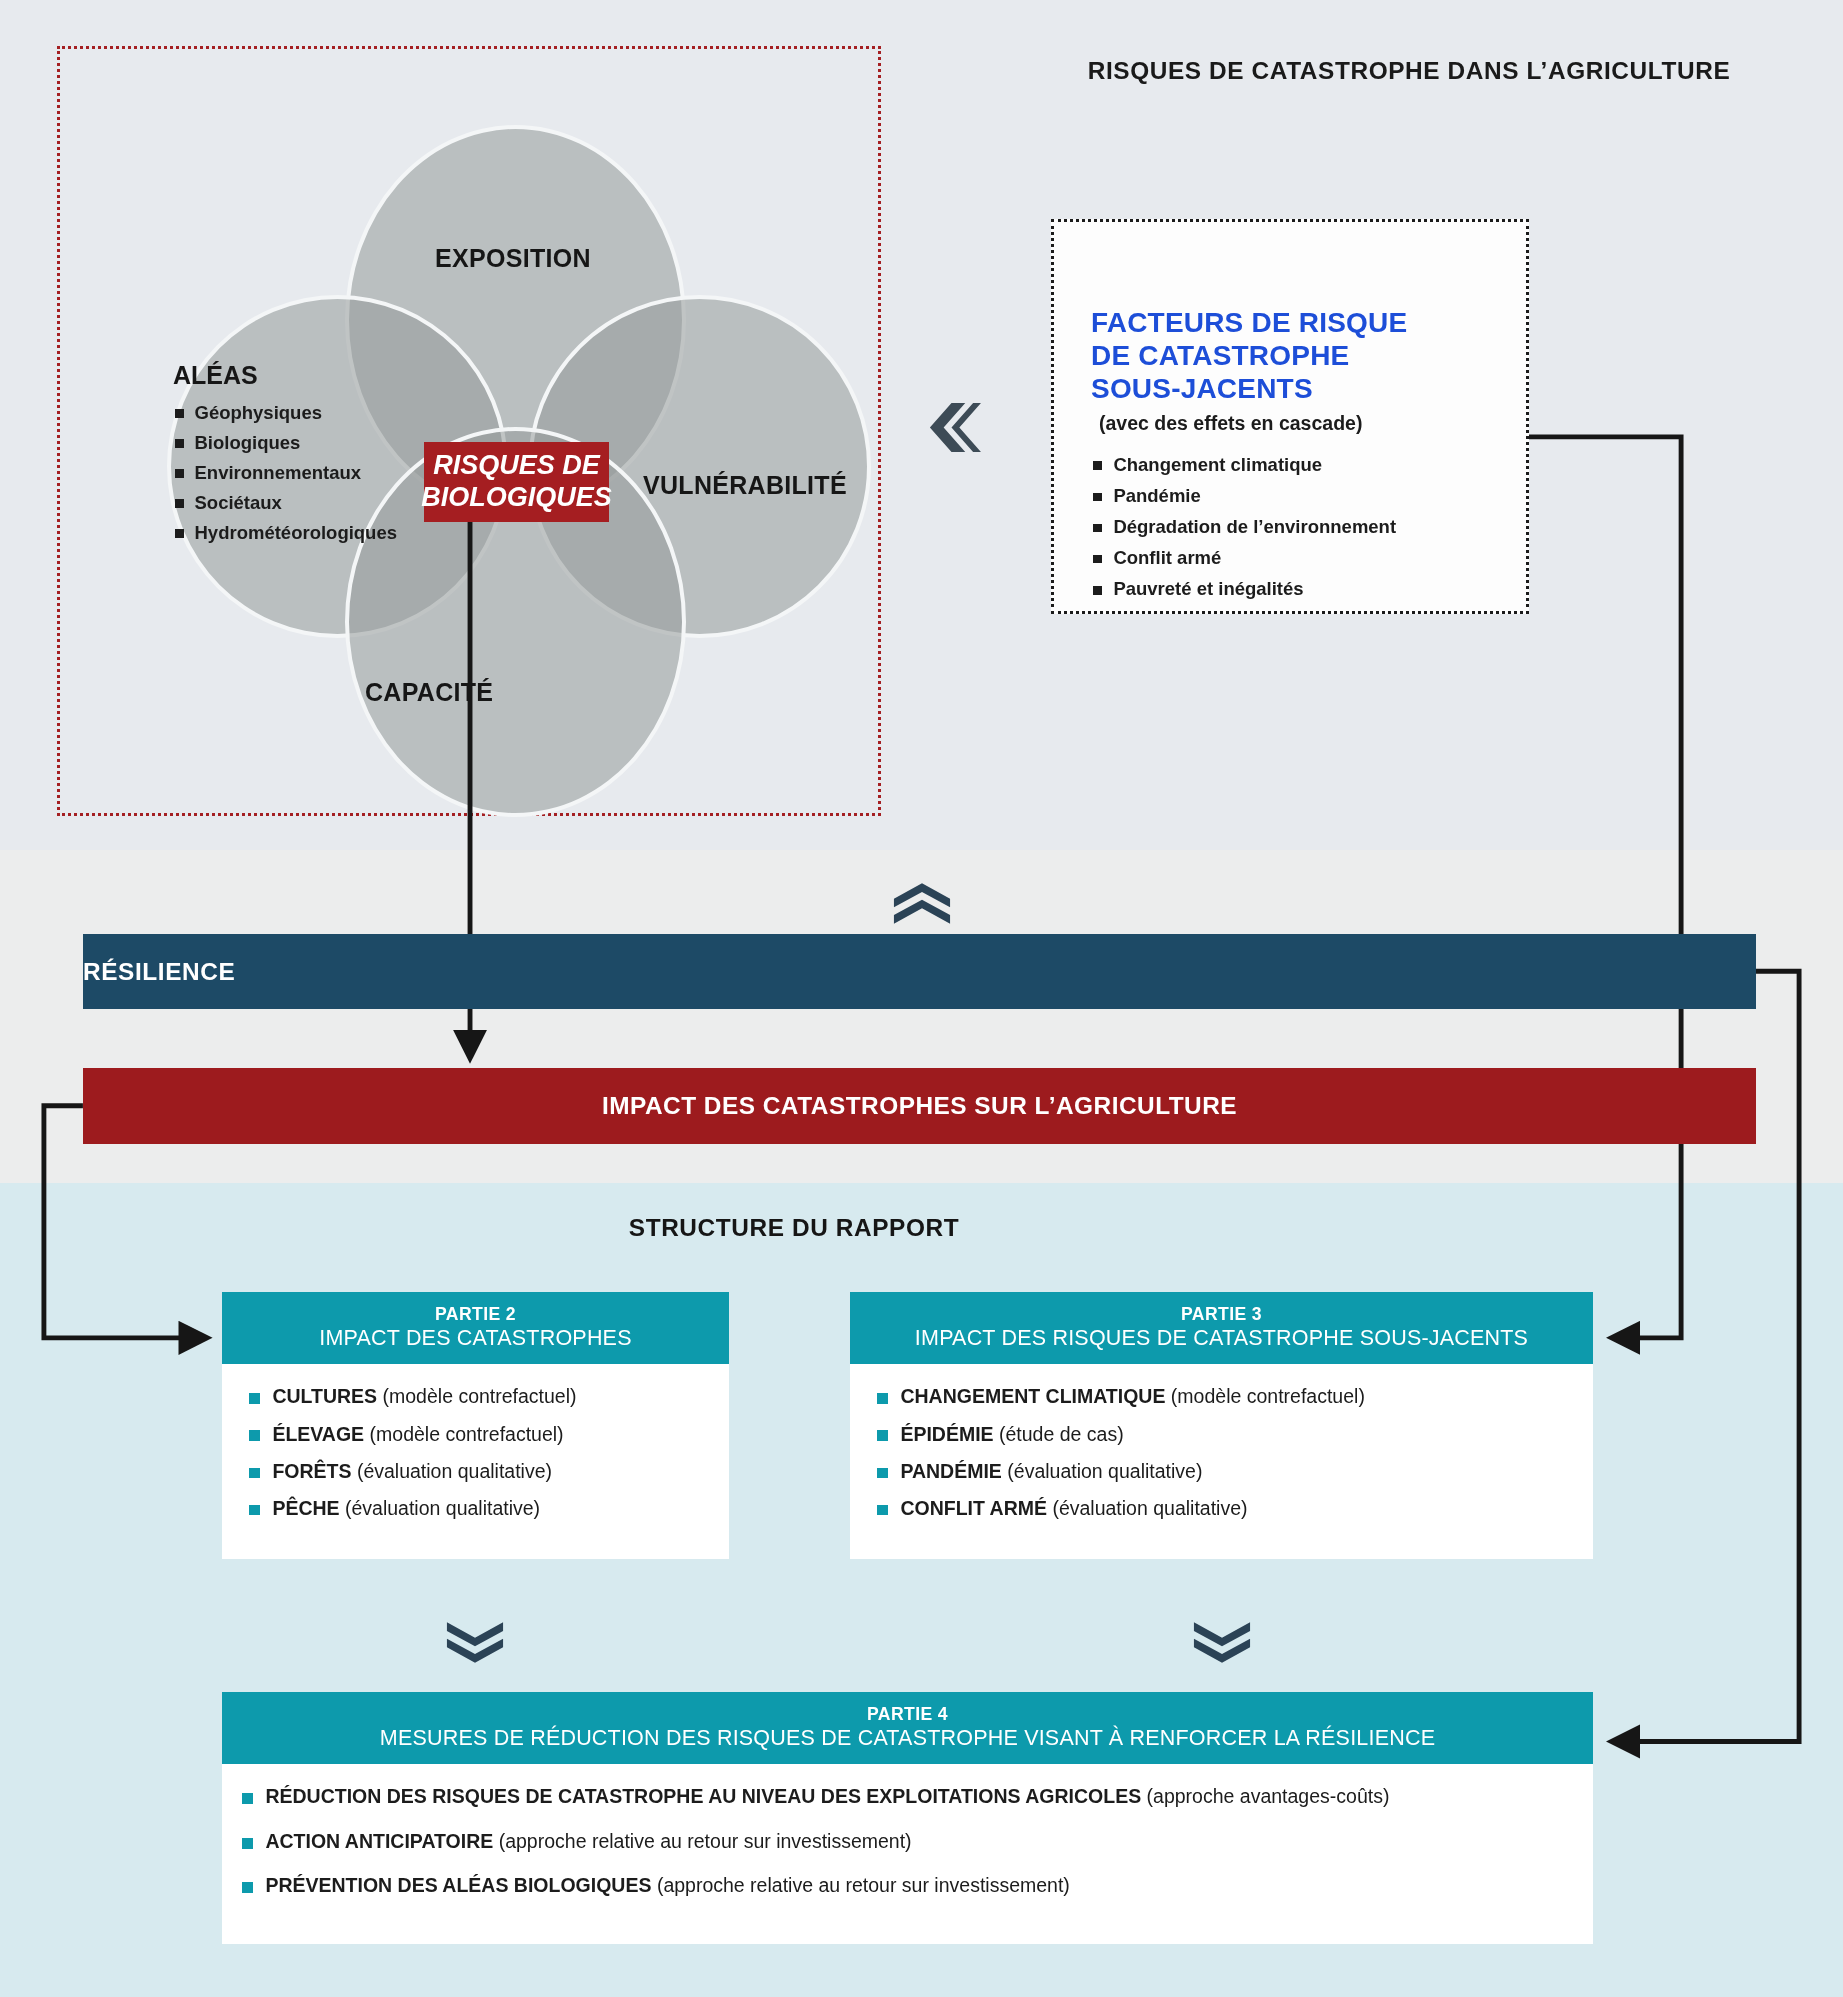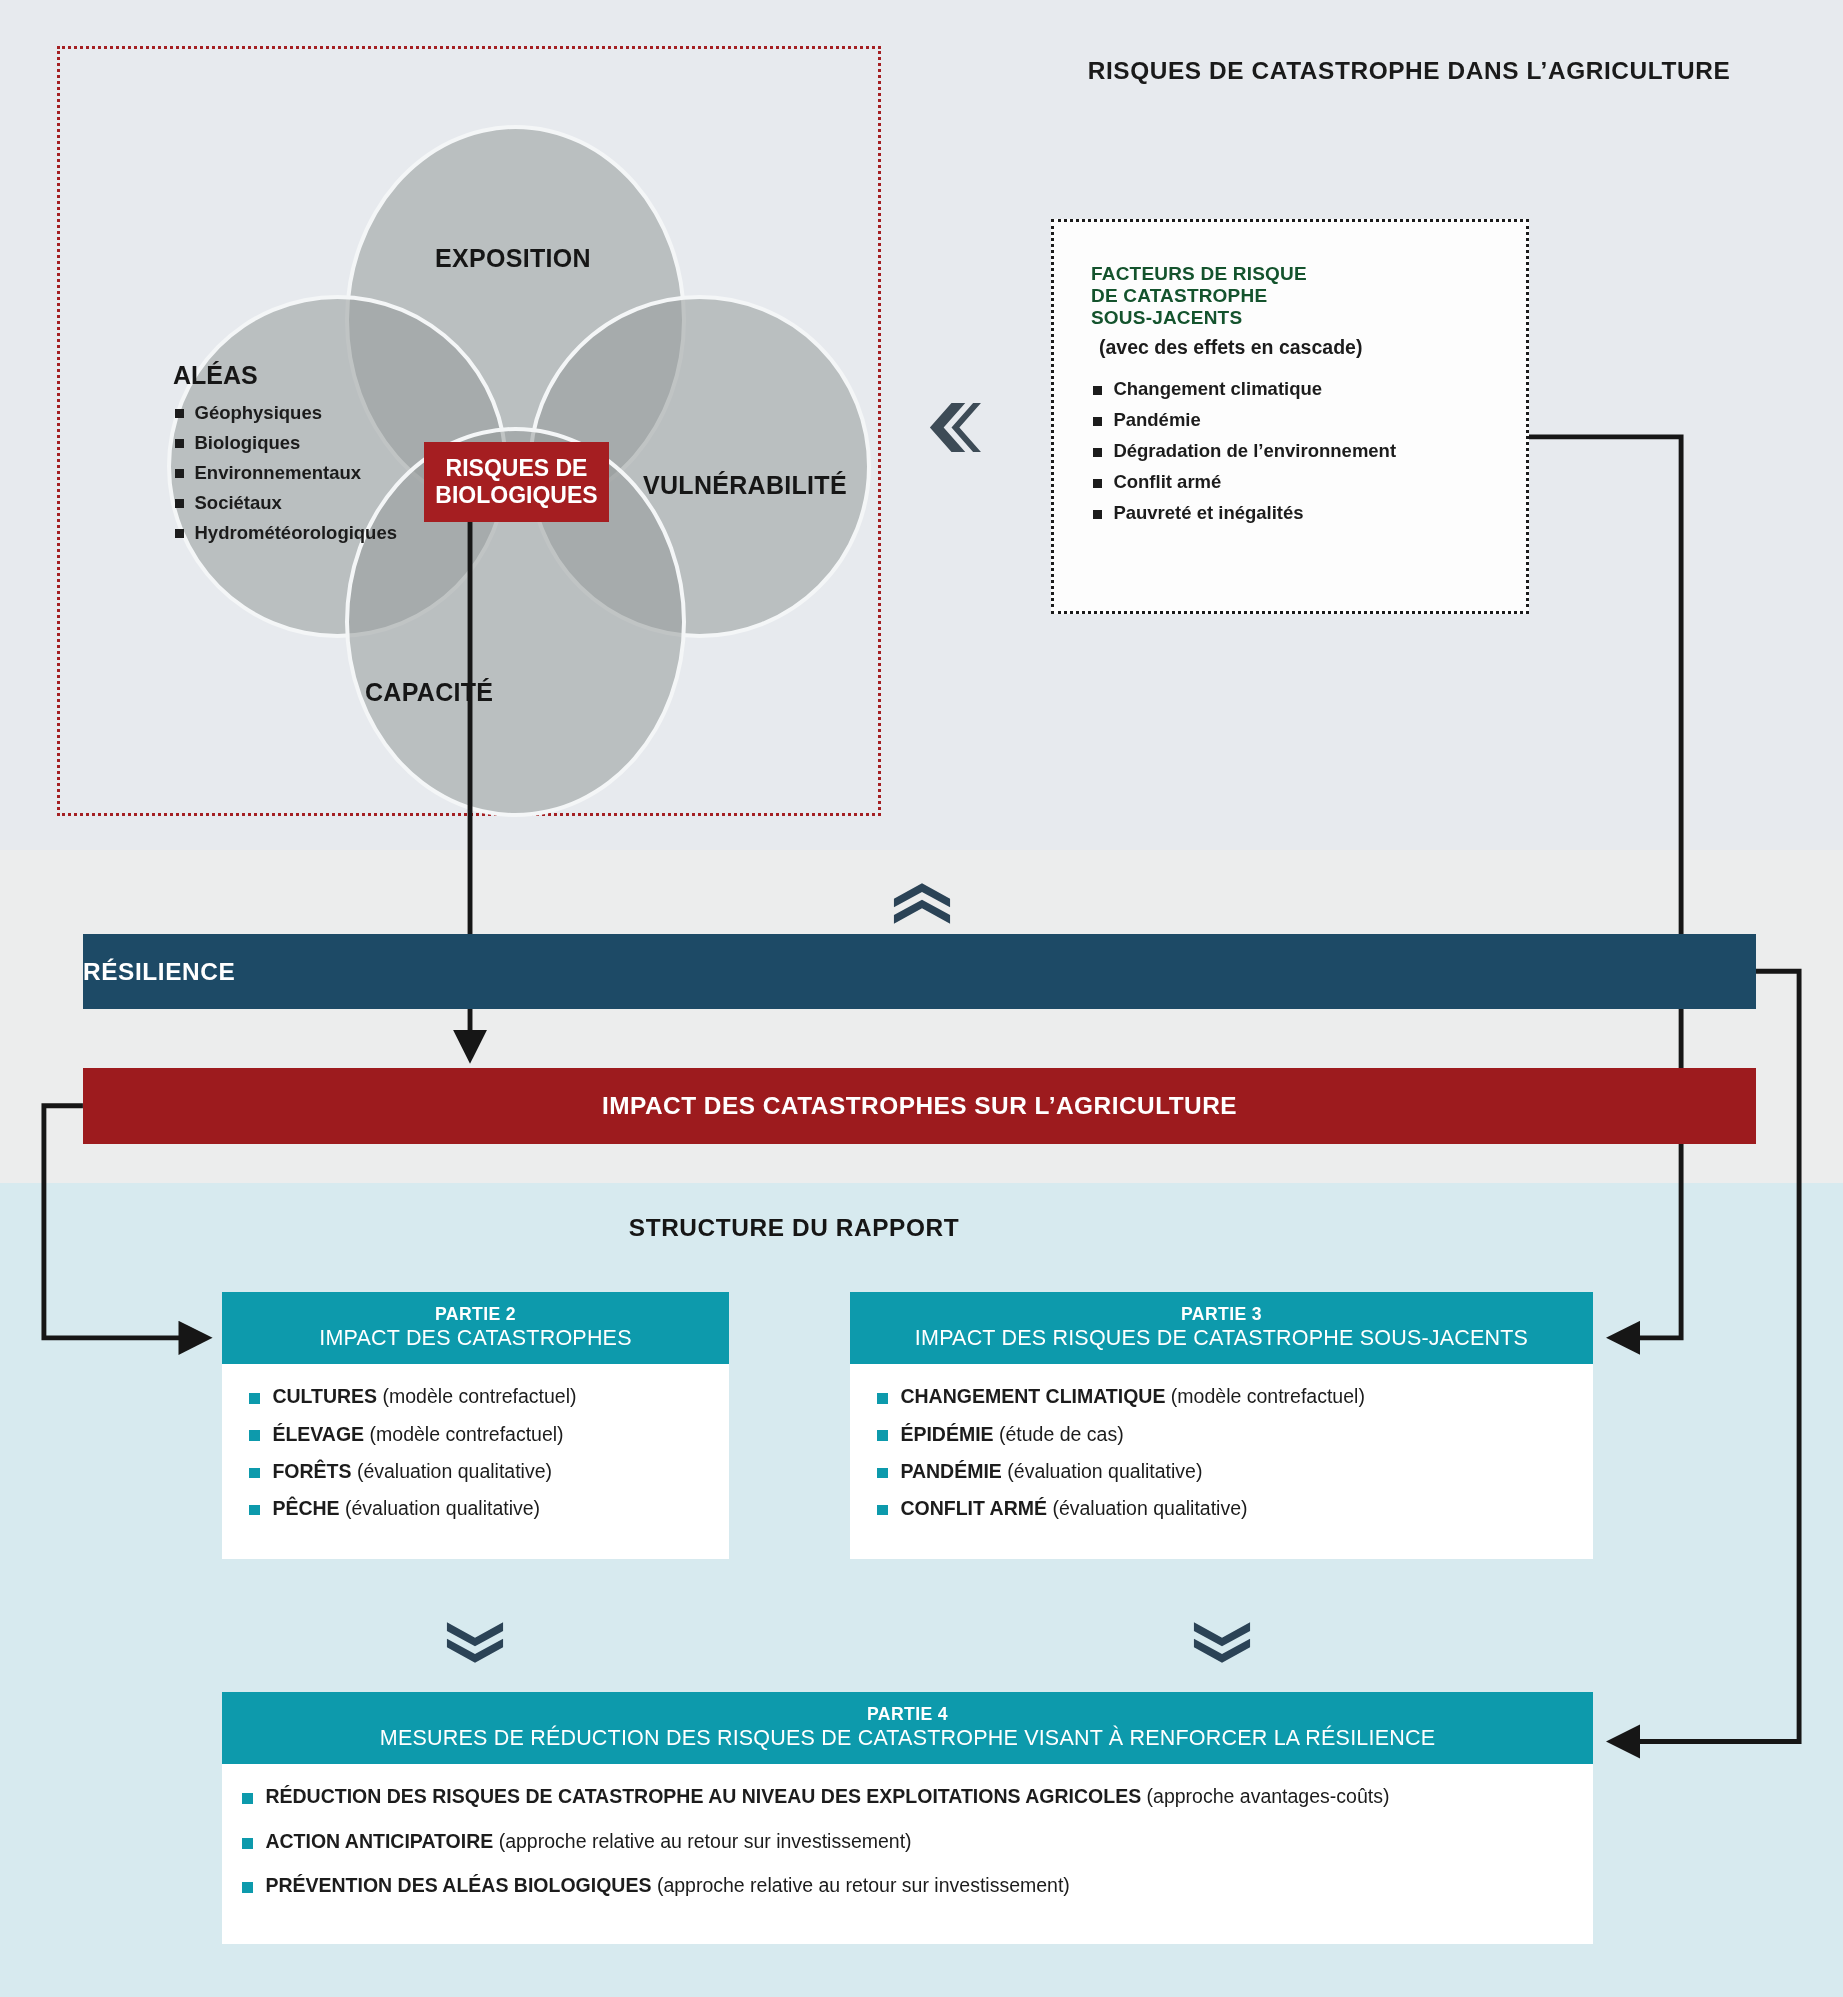--- a/index.html
+++ b/index.html
@@ -65,32 +65,32 @@
   }
   #aleas-list li::before {
     content: ""; position: absolute; left: 2px; top: 11.7px;
     width: 8.8px; height: 8.8px; background: #1c1c1c;
   }
 
   #risk-core {
     position: absolute; left: 364px; top: 393px; width: 185px; height: 80px;
     background: #a51e21; color: #fff; z-index: 8;
     display: flex; flex-direction: column; align-items: center; justify-content: center;
-    font-size: 23px; font-weight: bold; line-height: 1.18; text-align: center;
+    font-size: 27px; font-weight: bold; line-height: 1.18; text-align: center; font-style: italic;
   }
 
   
   #drivers-box {
     position: absolute; left: 1051px; top: 219px; width: 478px; height: 395px;
     background: #fdfdfd; border: 3.9px dotted #1b1b1b;
     padding: 41px 0 0 37px;
   }
   #drivers-title {
-    font-size: 19px; font-weight: bold; color: #14532d;
-    line-height: 1.17; letter-spacing: 0.2px;
+    font-size: 28px; font-weight: bold; color: #1d4ed8;
+    line-height: 1.17; letter-spacing: 0.2px; margin-top: 44px;
   }
   #drivers-sub {
     font-size: 19.5px; font-weight: bold; color: #1c1c1c; margin-top: 6.8px; margin-left: 8px;
   }
   #drivers-list { list-style: none; margin-top: 13.7px; }
   #drivers-list li {
     font-size: 18.5px; font-weight: bold; color: #1c1c1c;
     line-height: 1.68; position: relative; padding-left: 22.4px;
   }
   #drivers-list li::before {

